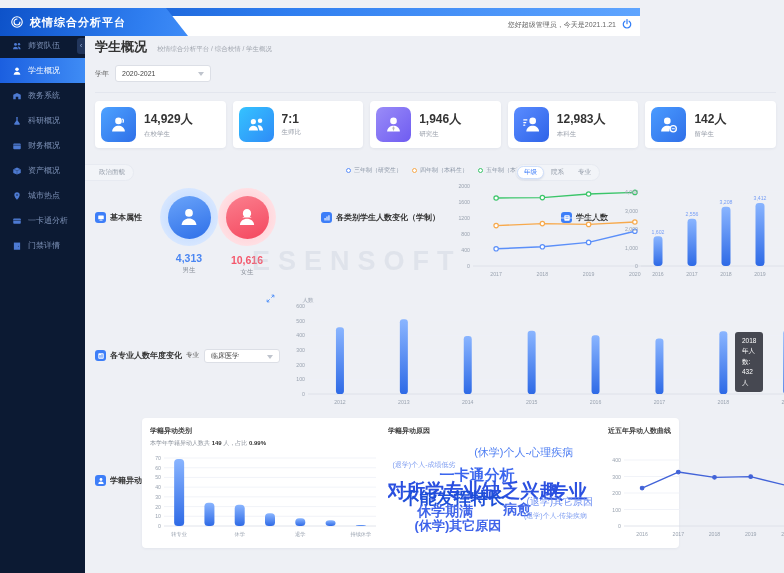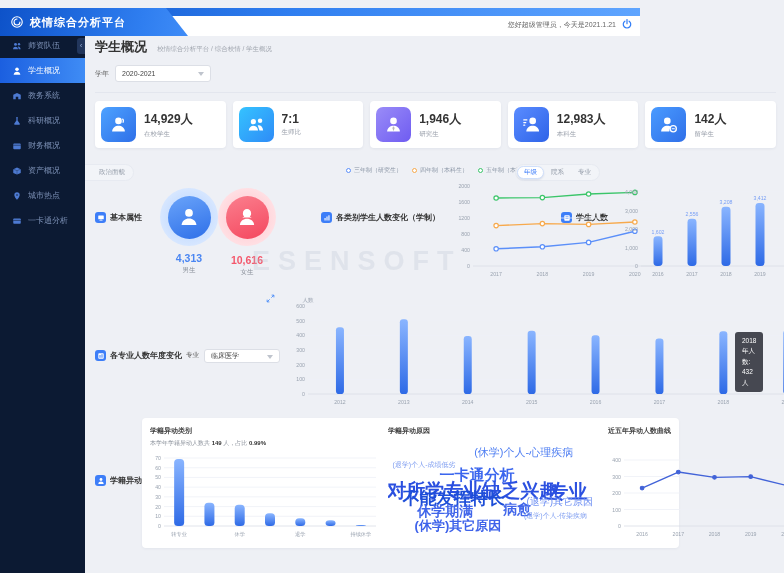--- a/index.html
+++ b/index.html
@@ -205,20 +205,29 @@
       <span class="side-label">城市热点</span>
     </div>
     <div class="side-item">
       <span class="side-icon">
         <svg viewBox="0 0 16 16" fill="currentColor">
           <rect x="2" y="4" width="12" height="8.5" rx="1.2"></rect>
           <rect x="2" y="6.2" width="12" height="1.6" fill="rgba(0,0,0,.45)"></rect>
         </svg>
       </span>
       <span class="side-label">一卡通分析</span>
+    </div>
+    <div class="side-item">
+      <span class="side-icon">
+        <svg viewBox="0 0 16 16" fill="currentColor">
+          <path d="M3 2.5h10V14H3z"></path>
+          <circle cx="10.3" cy="8.3" r=".9" fill="rgba(0,0,0,.45)"></circle>
+        </svg>
+      </span>
+      <span class="side-label">门禁详情</span>
     </div>
   </div>
 
 <div class="main">
 
   <div>
     <span class="page-title">学生概况</span>
     <span class="breadcrumb">校情综合分析平台 / 综合校情 / 学生概况</span>
   </div>
 

